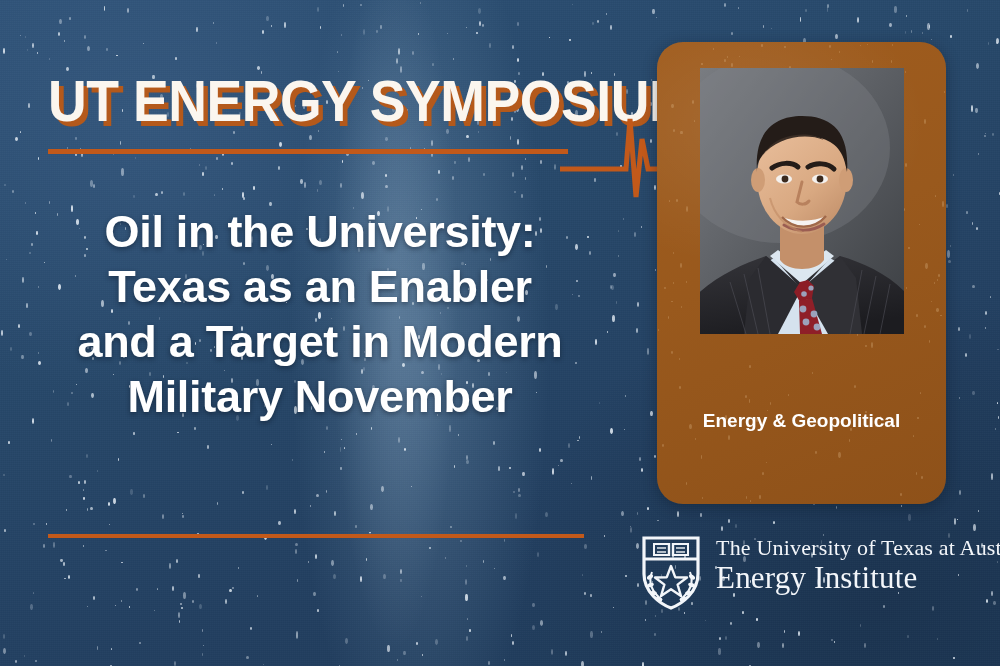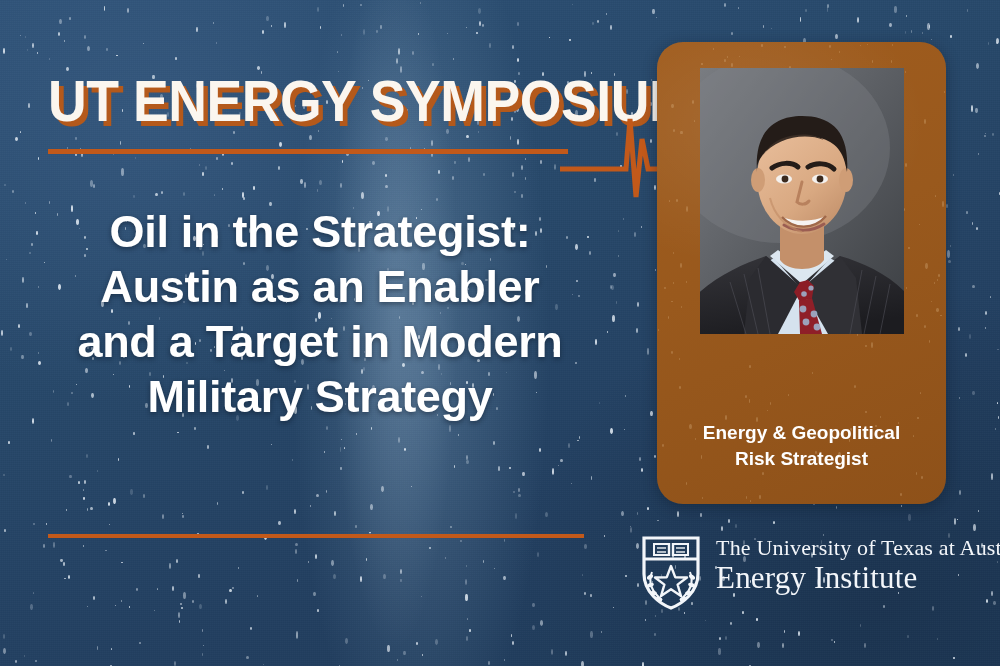--- a/index.html
+++ b/index.html
@@ -81,21 +81,21 @@
     position:absolute;left:43px;top:26px;width:204px;height:266px;
     background:linear-gradient(135deg,#6f7277 0%,#575a5f 45%,#3f4246 100%);
     overflow:hidden;
   }
   #speaker-name{
     position:absolute;left:0;top:314px;width:289px;text-align:center;
     color:#ffffff;font-size:31px;font-weight:700;letter-spacing:.2px;
   }
   #speaker-role{
     position:absolute;left:0;top:366px;width:289px;text-align:center;
-    color:#ffffff;font-size:19px;font-weight:700;line-height:1.35;margin-top:12px;
+    color:#ffffff;font-size:19px;font-weight:700;line-height:1.35;
   }
 
   
   #institute-logo{position:absolute;left:640px;top:534px;width:350px;height:82px;}
   #logo-text{position:absolute;left:76px;top:2px;color:#f3f6fa;font-family:"Liberation Serif",serif;}
   #logo-line1{font-size:22px;line-height:1.05;letter-spacing:.2px;white-space:nowrap;}
   #logo-line2{font-size:31px;line-height:1.08;letter-spacing:.2px;white-space:nowrap;margin-top:2px;}
 </style>
 </head>
 <body>
@@ -1013,24 +1013,24 @@
       <div id="brand-rule"></div>
       <svg id="ekg" width="128" height="110" viewBox="0 0 128 110">
         <path d="M0 76 L60 76 L66 76 L70 26 L76 104 L82 46 L88 76 L104 76" fill="none" stroke="#c2591a" stroke-width="5" stroke-linejoin="miter" stroke-linecap="butt"></path>
         <rect x="104" y="67" width="18" height="18" rx="3" fill="#c2591a"></rect>
         <rect x="121" y="69" width="8" height="3.5" fill="#c2591a"></rect>
         <rect x="121" y="79" width="8" height="3.5" fill="#c2591a"></rect>
       </svg>
     </div>
 
     <div id="talk-title">
-      <div>Oil in the Strategist:</div>
-      <div>Austin as an Enabler</div>
+      <div>Oil in the University:</div>
+      <div>Texas as an Enabler</div>
       <div>and a Target in Modern</div>
-      <div>Military Strategy</div>
+      <div>Military November</div>
     </div>
 
     <div id="date-rule"></div>
   </div>
 
   <div id="speaker-card">
     <div id="card-grain">
         <span class="cspk" style="left:110.4px;top:367.9px;width:1.0px;height:1.6px"></span>
         <span class="cspk" style="left:16.1px;top:240.1px;width:1.2px;height:1.7px"></span>
         <span class="cspk" style="left:74.0px;top:20.8px;width:1.7px;height:4.3px"></span>
@@ -1260,21 +1260,20 @@
           <path d="M82 149 C 94 162 114 162 126 148" stroke="#a0694a" stroke-width="2.4" fill="none"></path>
           <path d="M84 157 C 96 164 112 164 124 156" stroke="#9b5d52" stroke-width="3" fill="none" stroke-linecap="round"></path>
 
           <path d="M70 130 C 74 146 84 158 102 164" stroke="#c08b64" stroke-width="2" fill="none" opacity=".6"></path>
         </g>
       </svg>
     </div>
 
     <div id="speaker-role">
       <div>Energy &amp; Geopolitical</div>
-      <div>Risk Strategist</div>
     </div>
   </div>
 
   <div id="institute-logo">
     <svg width="62" height="78" viewBox="0 0 62 78">
       <path d="M4 4 H58 V40 C58 58 42 70 31 74 C20 70 4 58 4 40 Z" fill="none" stroke="#f3f6fa" stroke-width="3.2"></path>
       <line x1="4" y1="25" x2="58" y2="25" stroke="#f3f6fa" stroke-width="3"></line>
 
       <rect x="14" y="10" width="15" height="11" fill="none" stroke="#f3f6fa" stroke-width="2"></rect>
       <rect x="33" y="10" width="15" height="11" fill="none" stroke="#f3f6fa" stroke-width="2"></rect>

